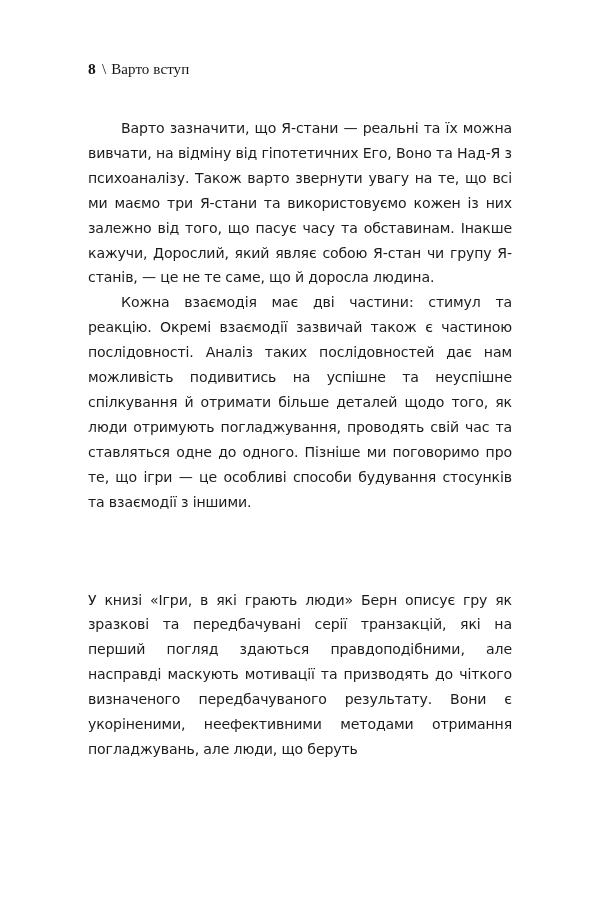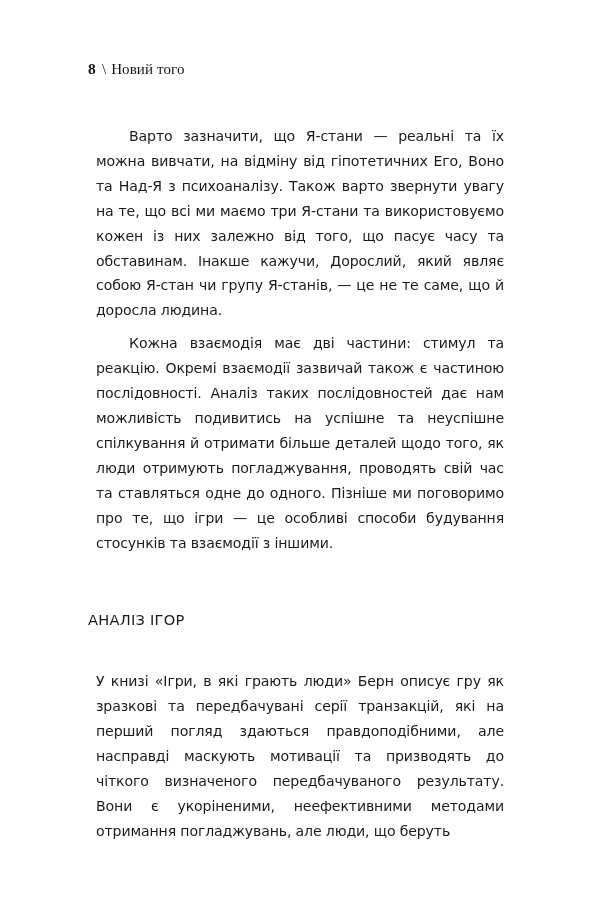--- a/index.html
+++ b/index.html
@@ -56,21 +56,21 @@
 
   
   .text-column {
     position: absolute;
     left: 88px;
     top: 116px;
     width: 424px;
   }
 
   p.body-par {
-    margin: 8px;
+    margin: 0;
     font-family: "DejaVu Sans", sans-serif;
     font-size: 14.1px;
     line-height: 24.9px;
     color: #1b1b1b;
     text-align: justify;
     text-align-last: left;
     letter-spacing: -0.12px;
     word-spacing: -0.1px;
     hyphens: manual;
   }
@@ -97,33 +97,32 @@
   .gap-after-heading  { height: 28px; }
 </style>
 </head>
 <body>
 
 <div class="page">
 
   <div class="running-header">
     <span class="folio">8</span>
     <span class="sep">\</span>
-    <span class="chapter">Новий того</span>
+    <span class="chapter">Варто вступ</span>
   </div>
 
   <div class="text-column">
 
     <p class="body-par indent">Варто зазначити, що Я-стани — реальні та їх можна вивчати, на відміну від гіпотетичних Его, Воно та Над-Я з психоаналізу. Також варто звернути увагу на те, що всі ми маємо три Я-стани та використовуємо кожен із них залежно від того, що пасує часу та обставинам. Інакше кажучи, Дорослий, який являє собою Я-стан чи групу Я-станів, — це не те саме, що й доросла людина.</p>
 
 
     <p class="body-par indent">Кожна взаємодія має дві частини: стимул та реакцію. Окремі взаємодії зазвичай також є частиною послідовності. Аналіз таких послідовностей дає нам можливість подивитись на успішне та неуспішне спілкування й отримати більше деталей щодо того, як люди отримують погладжування, проводять свій час та ставляться одне до одного. Пізніше ми поговоримо про те, що ігри — це особливі способи будування стосунків та взаємодії з іншими.</p>
 
     <div class="gap-before-heading"></div>
 
-    <h2 class="section-heading">АНАЛІЗ ІГОР</h2>
 
     <div class="gap-after-heading"></div>
 
     <p class="body-par noindent">У книзі «Ігри, в які грають люди» Берн описує гру як зразкові та передбачувані серії транзакцій, які на перший погляд здаються правдоподібними, але насправді маскують мотивації та призводять до чіткого визначеного передбачуваного результату. Вони є укоріненими, неефективними методами отримання погладжувань, але люди, що беруть</p>
 
   </div>
 
 </div>
 
 </body></html>

